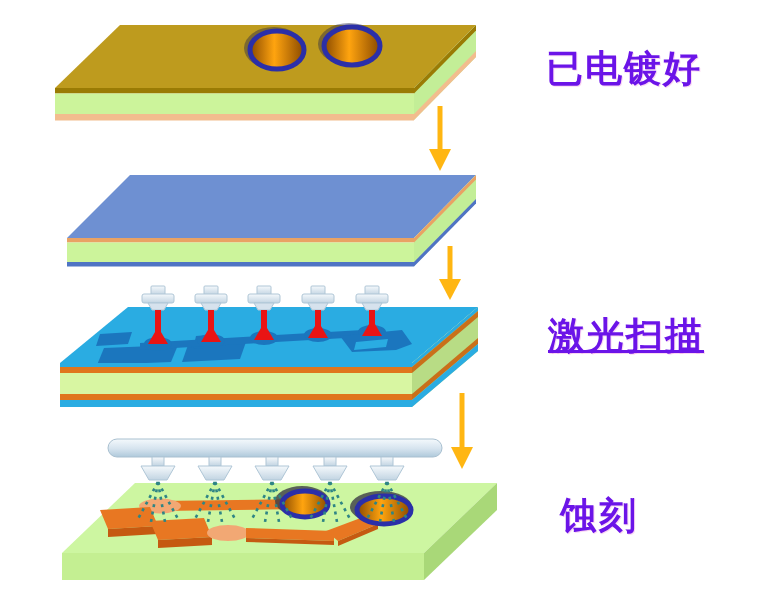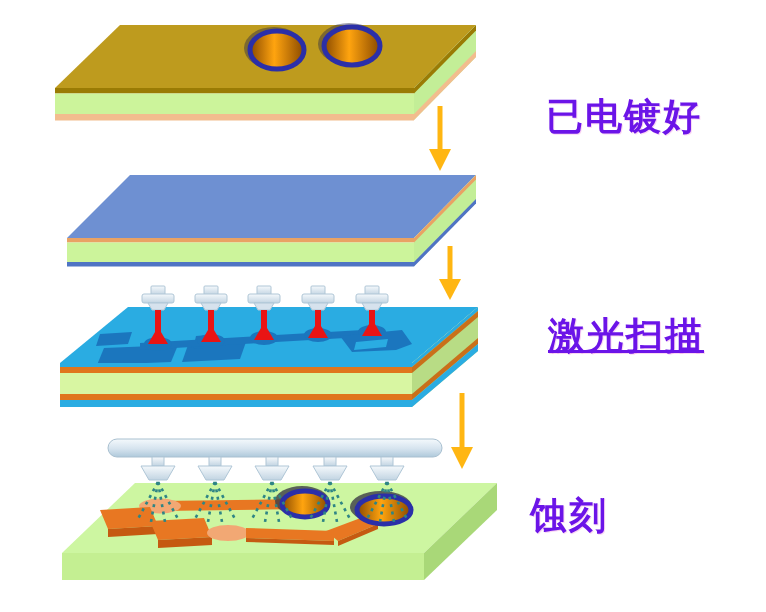--- a/index.html
+++ b/index.html
@@ -14,24 +14,24 @@
   .stage-label{
     position:absolute;
     font-weight:bold;
     font-size:37px;
     line-height:1;
     color:#6B14E8;
     letter-spacing:2px;
     white-space:nowrap;
     text-shadow:1px 1px 0 rgba(240,140,220,0.35);
   }
-  #label-1{left:546px;top:50px;margin-top:48px;}
+  #label-1{left:546px;top:50px;}
   #label-2{left:548px;top:188px;}
   #label-3{left:548px;top:317px;text-decoration:underline;}
-  #label-4{left:530px;top:497px;}
+  #label-4{left:560px;top:497px;}
 </style>
 </head>
 <body>
 
 <div class="canvas">
 
 <svg width="766" height="612" viewBox="0 0 766 612">
   <defs>
     <linearGradient id="holeGrad" x1="0" y1="0" x2="1" y2="0">
       <stop offset="0" stop-color="#8A4A00"></stop>

